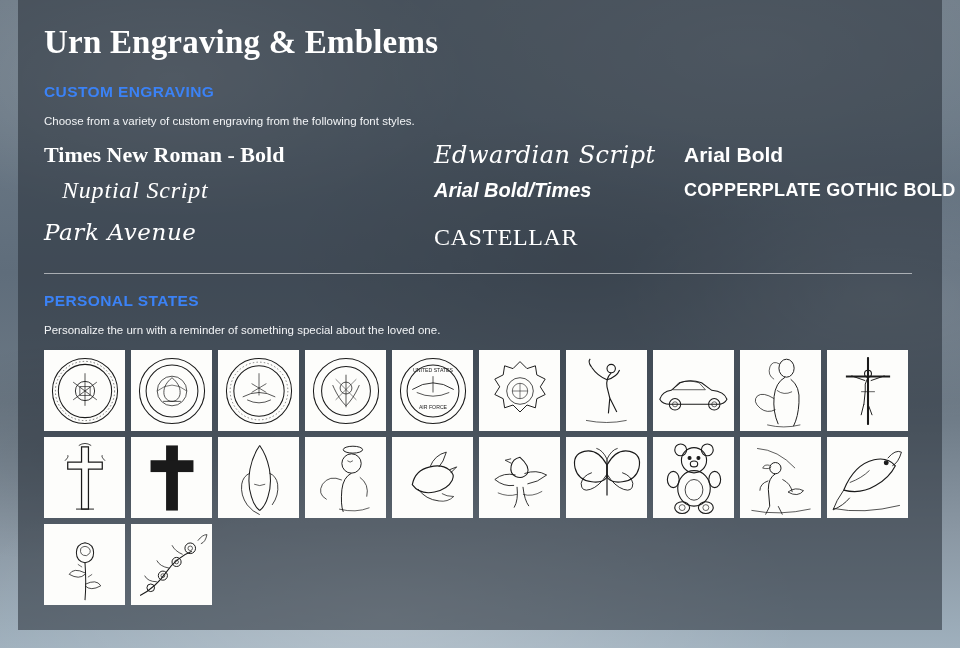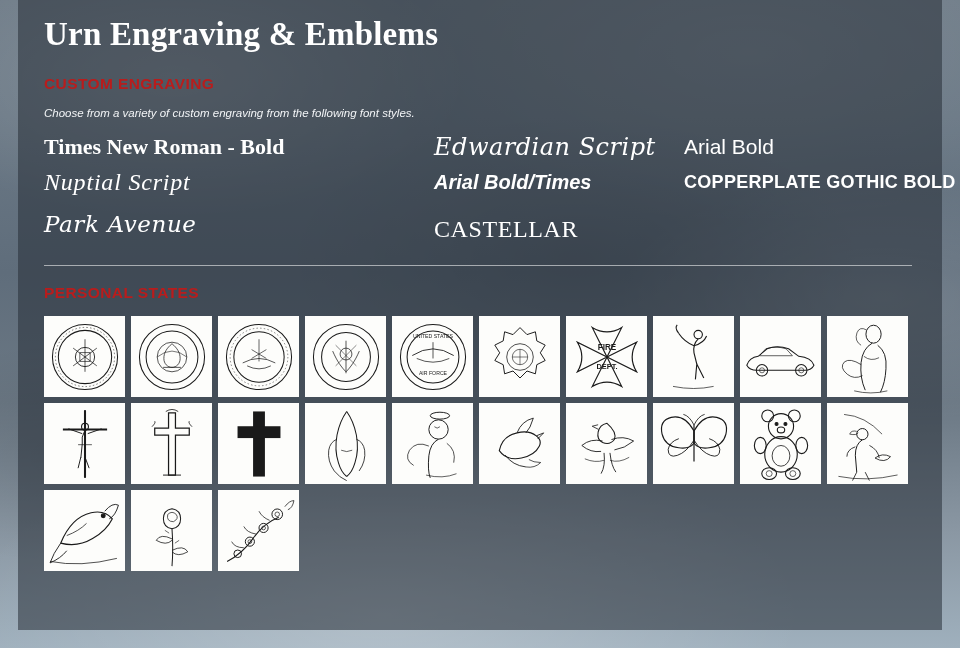--- a/index.html
+++ b/index.html
@@ -26,63 +26,62 @@
     pointer-events: none;
   }
   .overlay-dark {
     position: absolute;
     left: 18px; top: 0; right: 18px; bottom: 18px;
     background: rgba(38,46,54,0.55);
     pointer-events: none;
   }
   .page {
     position: relative;
-    padding: 16px 44px 0 44px;
+    padding: 24px 44px 0 44px;
     z-index: 3;
   }
   h1.page-title {
     margin: 0 0 22px 0;
     font-family: "Liberation Serif", serif;
     font-size: 33px;
     font-weight: 700;
     color: #ffffff;
     letter-spacing: 0.2px;
   }
   .section-head {
     font-size: 15.5px;
     font-weight: 700;
-    color: #b91c1c;
+    color: #3b82f6;
     letter-spacing: 0.4px;
     margin: 0 0 14px 0;
   }
   .section-sub {
     font-size: 11.5px;
     color: #f2f4f6;
     margin: 0 0 14px 0;
     font-weight: 400;
-    font-style: italic;
   }
   .font-grid {
     display: grid;
     grid-template-columns: 390px 250px auto;
     row-gap: 8px;
     align-items: center;
     margin-bottom: 22px;
   }
   .fs { color: #ffffff; white-space: nowrap; }
 
   .fs-tnr-bold { font-family: "Liberation Serif", serif; font-weight: 700; font-size: 22px; }
   .fs-tnr-bi   { font-family: "Liberation Serif", serif; font-weight: 700; font-style: italic; font-size: 20.5px; }
   .fs-copper   { font-family: "Liberation Sans", sans-serif; font-weight: 700; font-size: 18px; text-transform: uppercase; letter-spacing: 0.3px; }
 
   .fs-script   { font-family: "DejaVu Serif", serif; font-style: italic; font-size: 24px; font-weight: 400; letter-spacing: 0.5px; }
-  .fs-script2  { font-family: "Liberation Serif", serif; font-style: italic; font-size: 24px; font-weight: 400; letter-spacing: 0.8px; }
+  .fs-script2  { font-family: "Liberation Serif", serif; font-style: italic; font-size: 24px; font-weight: 400; letter-spacing: 0.8px; margin-left: 18px; }
   .fs-script3  { font-family: "DejaVu Serif", serif; font-style: italic; font-size: 23px; font-weight: 400; letter-spacing: 0.6px; }
 
-  .fs-arial-b  { font-family: "Liberation Sans", sans-serif; font-weight: 400; font-size: 21px; }
+  .fs-arial-b  { font-family: "Liberation Sans", sans-serif; font-weight: 700; font-size: 21px; }
   .fs-arial-bi { font-family: "Liberation Sans", sans-serif; font-weight: 700; font-style: italic; font-size: 20px; }
   .fs-castellar{ font-family: "Liberation Serif", serif; font-weight: 400; font-size: 24px; text-transform: uppercase; letter-spacing: 0.6px; margin-top: 12px; }
 
   hr.divider {
     border: none;
     border-top: 1px solid rgba(255,255,255,0.55);
     margin: 6px 0 18px 0;
     width: 868px;
   }
   .emblem-grid {
@@ -123,20 +122,21 @@
       <div class="fs fs-copper">Copperplate Gothic Bold</div>
       <div class="fs fs-script3">Park Avenue</div>
       <div class="fs fs-castellar">CASTELLAR</div>
     </div>
   </div>
 
   <hr class="divider">
 
   <div>
     <div class="section-head">PERSONAL STATES</div>
+    <div class="section-sub">Personalize the urn with a reminder of something special about the loved one.</div>
 
     <div class="emblem-grid">
 
       <div class="emblem">
         <svg width="74" height="74" viewBox="0 0 100 100" fill="none" stroke="#1a1a1a" stroke-width="1.4">
           <circle cx="50" cy="50" r="44"></circle>
             <circle cx="50" cy="50" r="36"></circle>
           <path d="M50 26 L50 70 M34 38 L66 62 M66 38 L34 62" stroke-width="1"></path>
           <circle cx="50" cy="50" r="13" stroke-width="1.2"></circle>
           <path d="M43 44 h14 v12 h-14z" stroke-width="0.9"></path>
@@ -184,30 +184,20 @@
           <text x="50" y="24" font-size="7" fill="#1a1a1a" stroke="none" text-anchor="middle" font-family="Liberation Sans, sans-serif">UNITED STATES</text>
           <text x="50" y="74" font-size="7" fill="#1a1a1a" stroke="none" text-anchor="middle" font-family="Liberation Sans, sans-serif">AIR FORCE</text>
         </svg>
       </div>
       <div class="emblem">
         <svg width="70" height="74" viewBox="0 0 100 100" fill="none" stroke="#1a1a1a" stroke-width="1.4">
           <path d="M50 8 l10 10 12 -4 2 13 12 6 -7 11 7 11 -12 6 -2 13 -12 -4 -10 10 -10 -10 -12 4 -2 -13 -12 -6 7 -11 -7 -11 12 -6 2 -13 12 4z"></path>
           <circle cx="50" cy="50" r="19" stroke-width="1.1"></circle>
           <circle cx="50" cy="50" r="11" stroke-width="0.9"></circle>
           <path d="M50 39 v22 M39 50 h22" stroke-width="0.8"></path>
-        </svg>
-      </div>
-      <div class="emblem">
-        <svg width="74" height="74" viewBox="0 0 100 100" fill="none" stroke="#1a1a1a" stroke-width="1.6">
-          <path d="M50 50 L30 10 Q50 22 70 10 Z"></path>
-          <path d="M50 50 L90 30 Q78 50 90 70 Z"></path>
-          <path d="M50 50 L70 90 Q50 78 30 90 Z"></path>
-          <path d="M50 50 L10 70 Q22 50 10 30 Z"></path>
-          <text x="50" y="40" font-size="11" fill="#1a1a1a" stroke="none" text-anchor="middle" font-family="Liberation Sans, sans-serif" font-weight="bold">FIRE</text>
-          <text x="50" y="66" font-size="10" fill="#1a1a1a" stroke="none" text-anchor="middle" font-family="Liberation Sans, sans-serif" font-weight="bold">DEPT.</text>
         </svg>
       </div>
       <div class="emblem">
         <svg width="70" height="74" viewBox="0 0 100 100" fill="none" stroke="#1a1a1a" stroke-width="1.6">
           <circle cx="56" cy="18" r="6"></circle>
           <path d="M56 24 q-8 8 -6 20 l4 16 -2 22 M54 60 l10 20"></path>
           <path d="M50 34 q-14 -6 -22 -18 M50 34 q14 -4 18 -14"></path>
           <path d="M28 16 q-6 -8 -2 -12"></path>
           <path d="M20 92 q30 6 58 0" stroke-width="1"></path>
         </svg>

